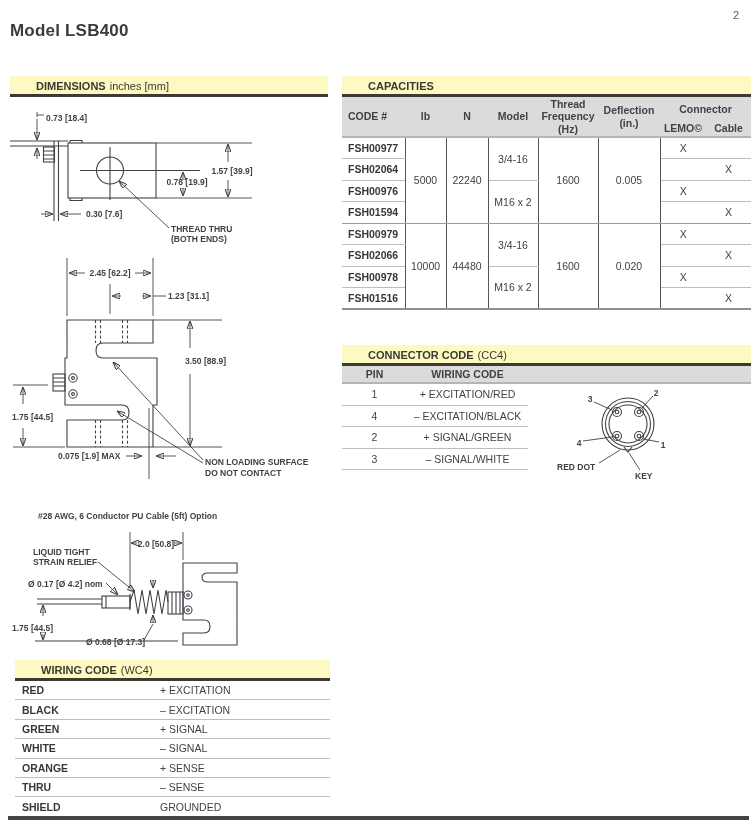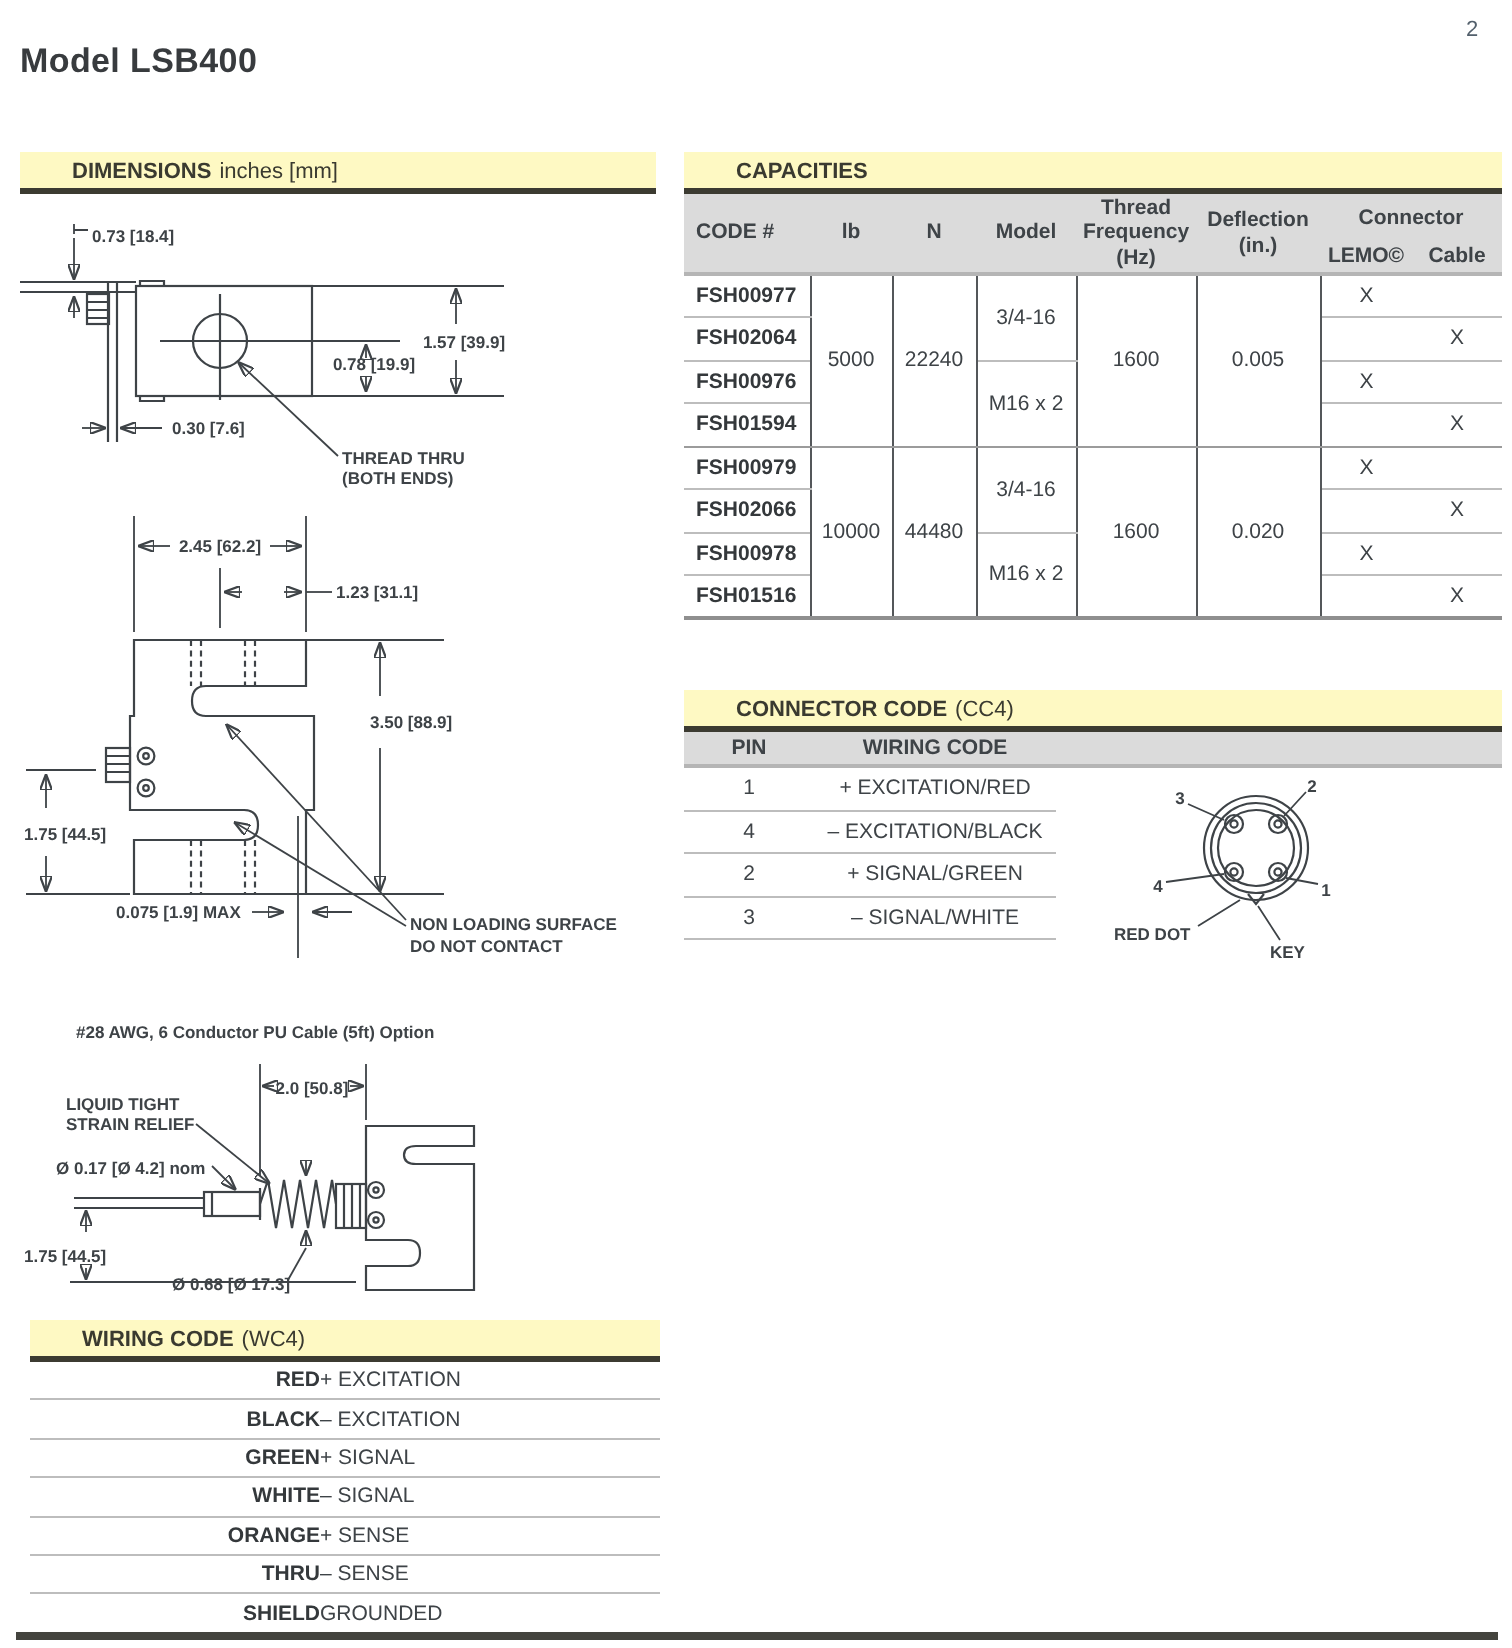--- a/index.html
+++ b/index.html
@@ -47,21 +47,21 @@
   .pin-hdr .ph-pin { width:65px; text-align:center; }
   .pin-hdr .ph-code { width:121px; text-align:center; }
   .pin-rows { width:186px; }
   .pin-row { display:flex; height:20.5px; align-items:center; border-bottom:1px solid #bdbdbd; font-size:10.5px; }
   .pin-row .p { width:65px; text-align:center; }
   .pin-row .c { width:121px; text-align:center; }
 
   
   .wc-rows { border-bottom:2.5px solid #9a9a9a; }
   .wc-row { display:flex; height:18.4px; align-items:center; border-bottom:1px solid #bdbdbd; font-size:10.5px; }
-  .wc-color { width:145px; font-weight:bold; color:#34383B; padding-left:7px; box-sizing:border-box;text-align:right; }
+  .wc-color { width:145px; font-weight:bold; color:#34383B; padding-left:7px; box-sizing:border-box; }
   .wc-func { flex:1; }
 
   .bottom-bar { position:absolute; left:8px; top:816px; width:741px; height:4px; background:#44443E; }
 
   
   svg.dwg { position:absolute; overflow:visible; }
   #dwg-top   { left:8px; top:103px; }
   #dwg-front { left:8px; top:244px; }
   #dwg-cable { left:8px; top:506px; }
   #dwg-conn  { left:552px; top:386px; }

